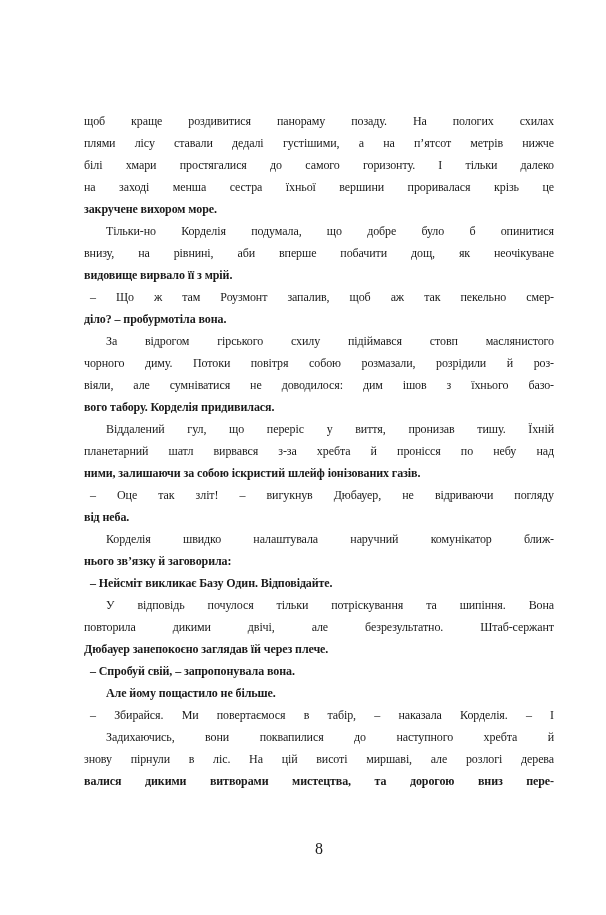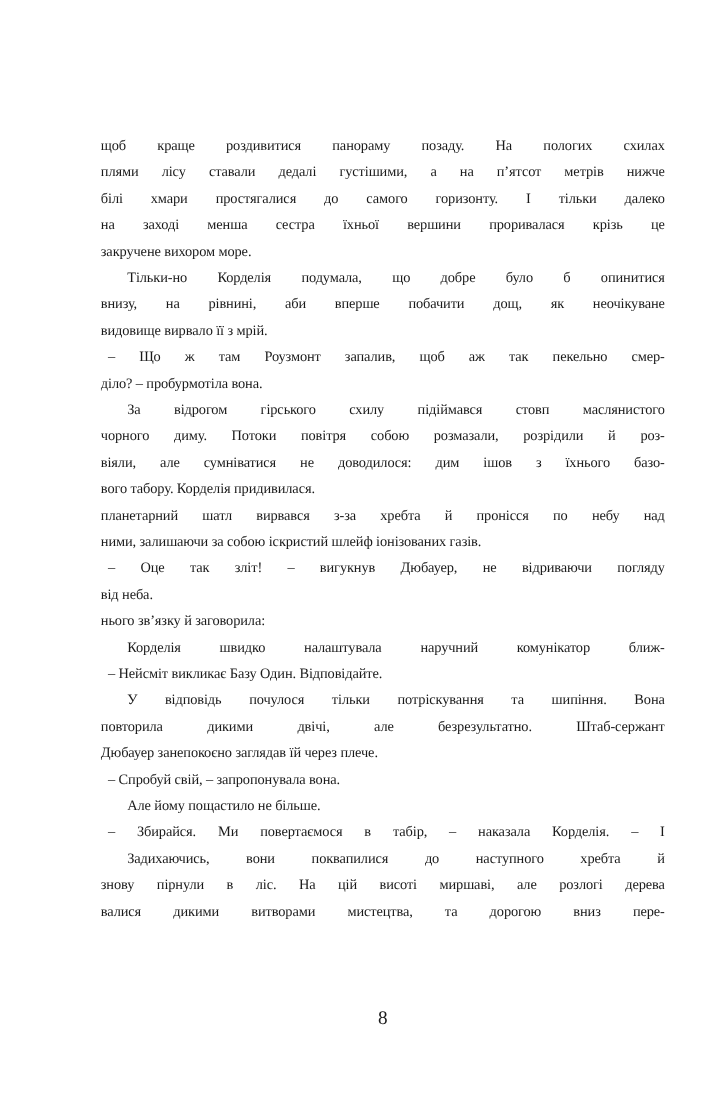--- a/index.html
+++ b/index.html
@@ -29,20 +29,21 @@
   .line {
     height: 22px;
     overflow: hidden;
     text-align: justify;
     text-align-last: justify;
     white-space: normal;
   }
   .line.para-end {
     text-align: left;
     text-align-last: left;
+    font-weight: bold;
   }
   .line.para-end.keep-justify {
     text-align: justify;
     text-align-last: justify;
   }
   .line.first-normal { text-indent: 22px; }
   .line.first-dash   { text-indent: 6px; }
   .page-number {
     position: absolute;
     left: 84px;
@@ -66,26 +67,27 @@
       <div class="line para-end">закручене вихором море.</div>
       <div class="line first-normal">Тільки-но Корделія подумала, що добре було б опинитися</div>
       <div class="line">внизу, на рівнині, аби вперше побачити дощ, як неочікуване</div>
       <div class="line para-end">видовище вирвало її з мрій.</div>
       <div class="line first-dash">– Що ж там Роузмонт запалив, щоб аж так пекельно смер-</div>
       <div class="line para-end">діло? – пробурмотіла вона.</div>
       <div class="line first-normal">За відрогом гірського схилу підіймався стовп маслянистого</div>
       <div class="line">чорного диму. Потоки повітря собою розмазали, розрідили й роз-</div>
       <div class="line">віяли, але сумніватися не доводилося: дим ішов з їхнього базо-</div>
       <div class="line para-end">вого табору. Корделія придивилася.</div>
+      <div class="line first-normal">Віддалений гул, що переріс у виття, пронизав тишу. Їхній</div>
       <div class="line">планетарний шатл вирвався з-за хребта й пронісся по небу над</div>
       <div class="line para-end">ними, залишаючи за собою іскристий шлейф іонізованих газів.</div>
       <div class="line first-dash">– Оце так зліт! – вигукнув Дюбауер, не відриваючи погляду</div>
       <div class="line para-end">від неба.</div>
+      <div class="line first-normal">Корделія швидко налаштувала наручний комунікатор ближ-</div>
       <div class="line para-end">нього зв’язку й заговорила:</div>
-      <div class="line first-normal">Корделія швидко налаштувала наручний комунікатор ближ-</div>
       <div class="line first-dash para-end">– Нейсміт викликає Базу Один. Відповідайте.</div>
       <div class="line first-normal">У відповідь почулося тільки потріскування та шипіння. Вона</div>
       <div class="line">повторила дикими двічі, але безрезультатно. Штаб-сержант</div>
       <div class="line para-end">Дюбауер занепокоєно заглядав їй через плече.</div>
       <div class="line first-dash para-end">– Спробуй свій, – запропонувала вона.</div>
       <div class="line first-normal para-end">Але йому пощастило не більше.</div>
       <div class="line first-dash">– Збирайся. Ми повертаємося в табір, – наказала Корделія. – І</div>
       <div class="line first-normal">Задихаючись, вони поквапилися до наступного хребта й</div>
       <div class="line">знову пірнули в ліс. На цій висоті миршаві, але розлогі дерева</div>
       <div class="line para-end keep-justify">валися дикими витворами мистецтва, та дорогою вниз пере-</div>

